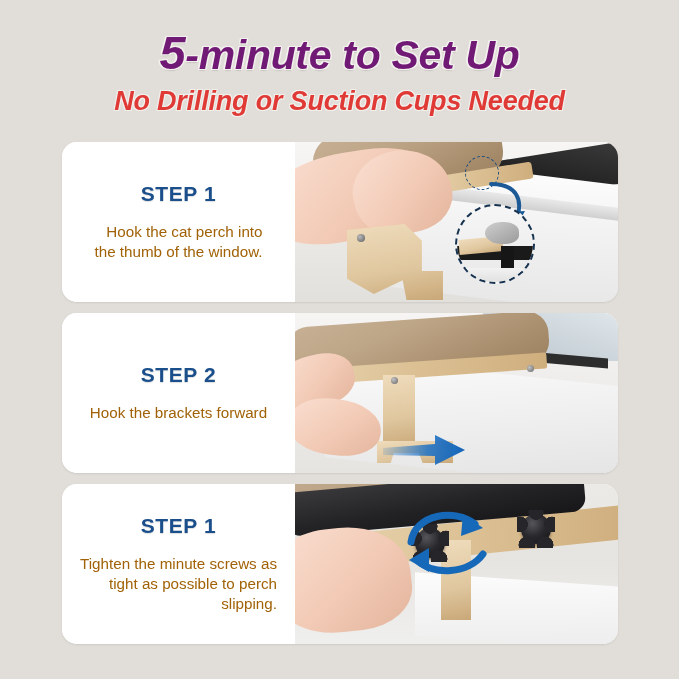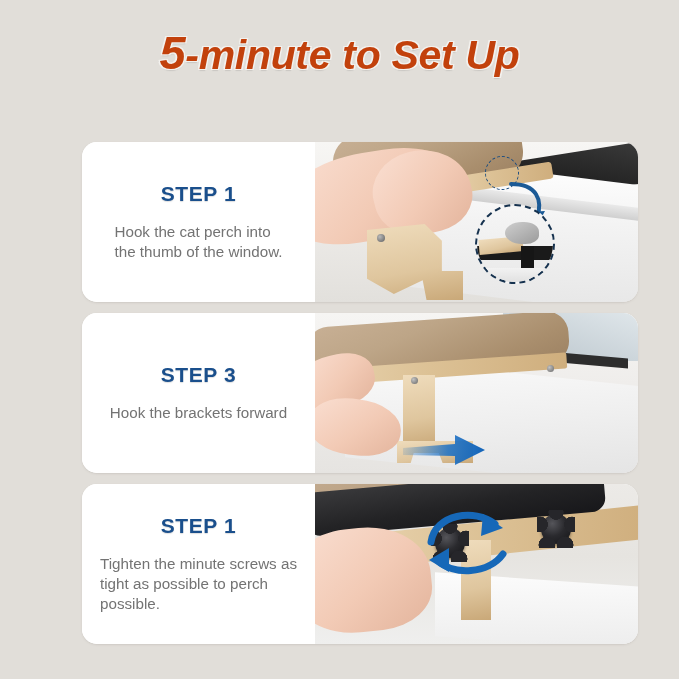--- a/index.html
+++ b/index.html
@@ -10,21 +10,21 @@
     overflow:hidden;
     position:relative;
   }
 
   
   .header { width:679px; padding-top:28px; text-align:center; }
   .title {
     font-size:41px;
     font-weight:bold;
     font-style:italic;
-    color:#c2410c;
+    color:#701a75;
     letter-spacing:-0.3px;
     line-height:1.05;
     text-shadow:
       -1.4px -1.4px 0 #f3f1ee,  1.4px -1.4px 0 #f3f1ee,
       -1.4px  1.4px 0 #f3f1ee,  1.4px  1.4px 0 #f3f1ee,
        0 2px 1px rgba(120,120,120,.22);
   }
   .title .big5 { font-size:47px; }
   .subtitle {
     margin-top:9px;
@@ -43,21 +43,20 @@
   .card {
     position:relative;
     width:556px;
     height:160px;
     background:#ffffff;
     border-radius:15px;
     overflow:hidden;
     margin-bottom:11px;
     display:flex;
     box-shadow:0 1px 2px rgba(150,145,140,.25);
-    margin-left:20px;
   }
   .card-text {
     width:233px;
     flex:0 0 233px;
     display:flex;
     flex-direction:column;
     align-items:center;
     justify-content:center;
     padding:0 8px;
     z-index:3;
@@ -66,23 +65,23 @@
   .step-label {
     font-size:21px;
     font-weight:bold;
     color:#1a4f8c;
     letter-spacing:.6px;
     text-shadow:0 1px 1px rgba(160,160,160,.35);
     margin-bottom:16px;
   }
   .step-desc {
     font-size:15.2px;
-    color:#737373;
+    color:#a16207;
     line-height:1.33;
-    text-align:left;
+    text-align:right;
   }
   .card-photo { position:relative; flex:1 1 auto; overflow:hidden; }
 
   
   .ph { position:absolute; }
   .wood  { background:linear-gradient(100deg,#e8d3ae 0%,#dcc195 45%,#cfae7d 100%); }
   .wood2 { background:linear-gradient(170deg,#efdcbc 0%,#dfc69e 60%,#c9a878 100%); }
   .skin  { background:linear-gradient(140deg,#fadfd2 0%,#f2cab5 55%,#e3b49c 100%); }
   .cushion {
     background:linear-gradient(160deg,#c8b095 0%,#bda587 35%,#a98e6d 75%,#9c8162 100%);
@@ -226,20 +225,21 @@
       radial-gradient(circle at 8% 38%, #26262a 18%, transparent 19%);
   }
 </style>
 </head>
 <body>
 
 <div class="header">
   <div class="title">
     <span class="big5">5</span><span>-minute to Set Up</span>
   </div>
+  <div class="subtitle">No Drilling or Suction Cups Needed</div>
 </div>
 
 <div class="cards">
 
   <div class="card">
     <div class="card-text">
       <div class="step-label">STEP 1</div>
       <div class="step-desc">
         <div>Hook the cat perch into</div>
         <div>the thumb of the window.</div>
@@ -266,21 +266,21 @@
         <div class="ph wood2" style="left:2px;top:32px;width:44px;height:15px;transform:rotate(-5deg);"></div>
         <div class="ph" style="left:28px;top:16px;width:34px;height:22px;border-radius:50% 44% 40% 50%;background:linear-gradient(150deg,#cfcfcf,#9a9a9a);"></div>
         <div class="ph" style="left:44px;top:40px;width:13px;height:30px;background:#161616;"></div>
         <div class="ph" style="left:0;top:62px;width:80px;height:18px;background:linear-gradient(180deg,#f2f2f2,#dcdcdc);"></div>
       </div>
     </div>
   </div>
 
   <div class="card">
     <div class="card-text">
-      <div class="step-label">STEP 3</div>
+      <div class="step-label">STEP 2</div>
       <div class="step-desc">
         <div>Hook the brackets forward</div>
       </div>
     </div>
     <div class="card-photo" id="p2">
       <div class="ph bgwin"></div>
       <div class="ph bgdark"></div>
       <div class="ph sill"></div>
       <div class="ph cush2 cushion"></div>
       <div class="ph topboard wood"></div>
@@ -303,21 +303,21 @@
       </svg>
     </div>
   </div>
 
   <div class="card">
     <div class="card-text">
       <div class="step-label">STEP 1</div>
       <div class="step-desc">
         <div>Tighten the minute screws as</div>
         <div>tight as possible to perch</div>
-        <div>possible.</div>
+        <div>slipping.</div>
       </div>
     </div>
     <div class="card-photo" id="p3">
       <div class="ph sill3"></div>
       <div class="ph railwood wood"></div>
       <div class="ph vert wood2"></div>
       <div class="ph fur"></div>
       <div class="ph fabric"></div>
       <div class="ph handbig skin"></div>
 

